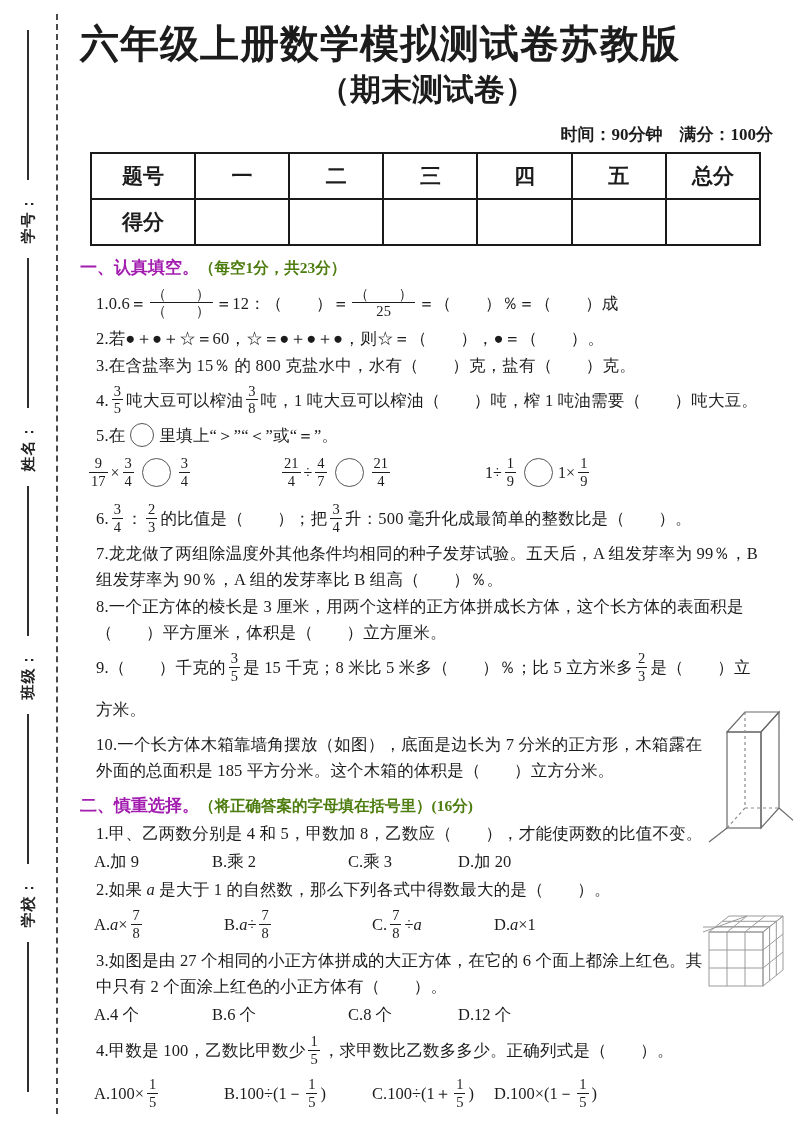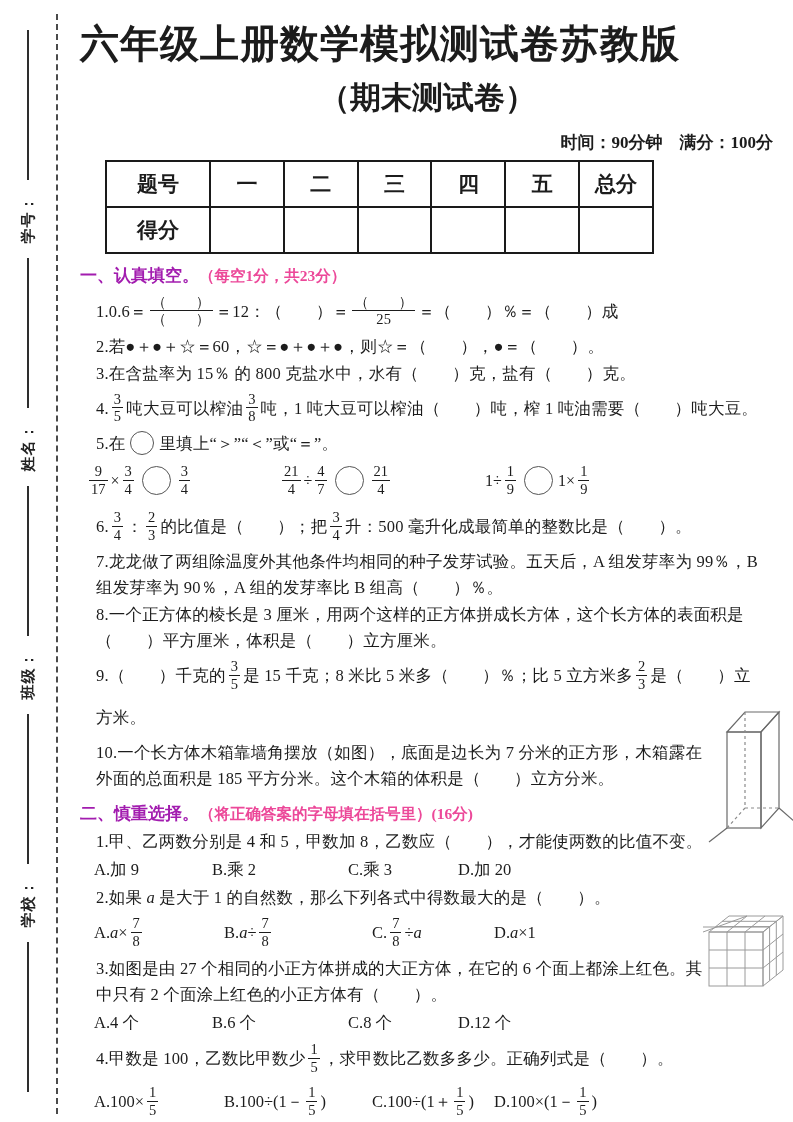--- a/index.html
+++ b/index.html
@@ -22,38 +22,38 @@
     justify-content:center; }
   .side-label span { display:inline-block; transform:rotate(-90deg);
     white-space:nowrap; font-family:"Liberation Sans","DejaVu Sans",sans-serif;
     font-weight:bold; font-size:15px; color:#222; letter-spacing:1px; }
 
   
   .content { position:absolute; left:80px; top:0; width:695px; }
   .title { text-align:left; margin-top:20px; font-size:39px; font-weight:bold;
     font-family:"Liberation Sans","DejaVu Sans",sans-serif; letter-spacing:1px;
     line-height:1.25; }
-  .subtitle { text-align:center; margin-top:8px; font-size:31px; font-weight:bold;
+  .subtitle { text-align:center; font-size:31px; font-weight:bold;
     font-family:Liberation Sans, sans-serif; }
   .time-info { text-align:right; margin-top:12px; font-size:17px; font-weight:bold;
     font-family:Liberation Serif, serif; padding-right:2px; }
 
   
-  .score-table { width:549px; margin:6px auto 0 25px; border-collapse:collapse;
+  .score-table { width:671px; margin:6px auto 0 10px; border-collapse:collapse;
     table-layout:fixed; }
   .score-table td { border:2px solid #1a1a1a; text-align:center;
     font-family:"Liberation Sans","DejaVu Sans",sans-serif; font-weight:bold;
     font-size:21px; height:42px; }
   .score-table .lblcol { width:100px; }
 
   
   .sec-head { margin:10px 0 4px 0; font-size:17px; }
   .sec-head b { font-family:"Liberation Sans","DejaVu Sans",sans-serif;
     font-weight:bold; color:#a21caf; }
-  .sec-head .note { color:#ec4899; font-weight:bold; font-size:15.5px; }
+  .sec-head .note { color:#4d7c0f; font-weight:bold; font-size:15.5px; }
 
   .q { font-size:16.5px; line-height:26px; margin:1px 16px; letter-spacing:.2px; }
   .q.tall { line-height:42px; }
   .q.narrow { width:622px; }
 
   .frac { display:inline-flex; flex-direction:column; text-align:center;
     vertical-align:middle; margin:0 3px; line-height:1.15; font-size:14.5px;
     position:relative; top:-2px; }
   .frac .den { border-top:1.5px solid #1c1c1c; padding:0 2px; }
   .frac .num { padding:0 2px; }

